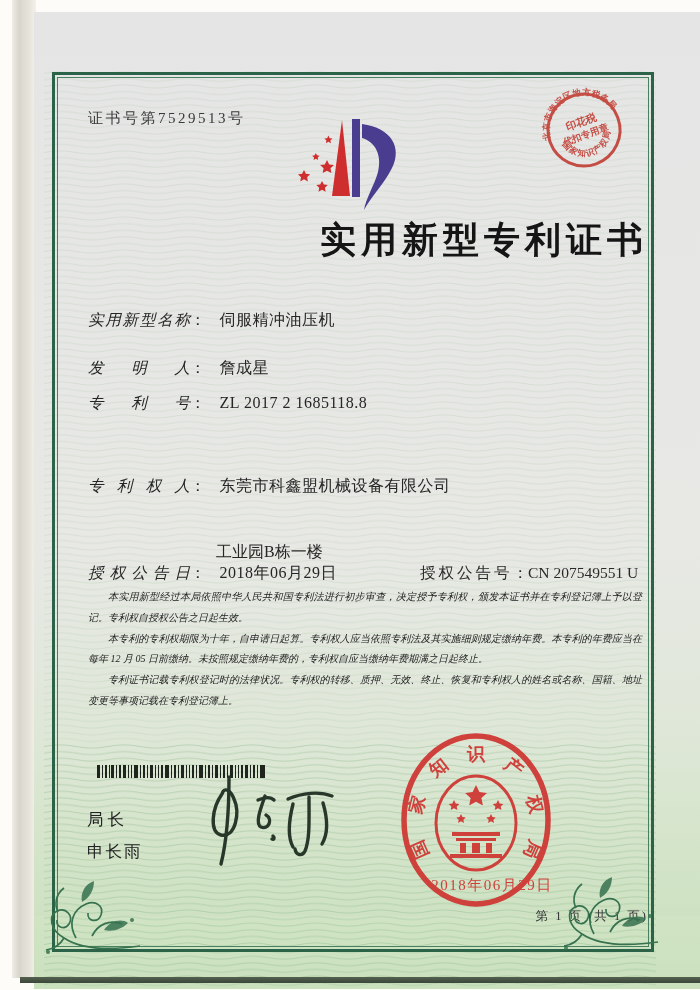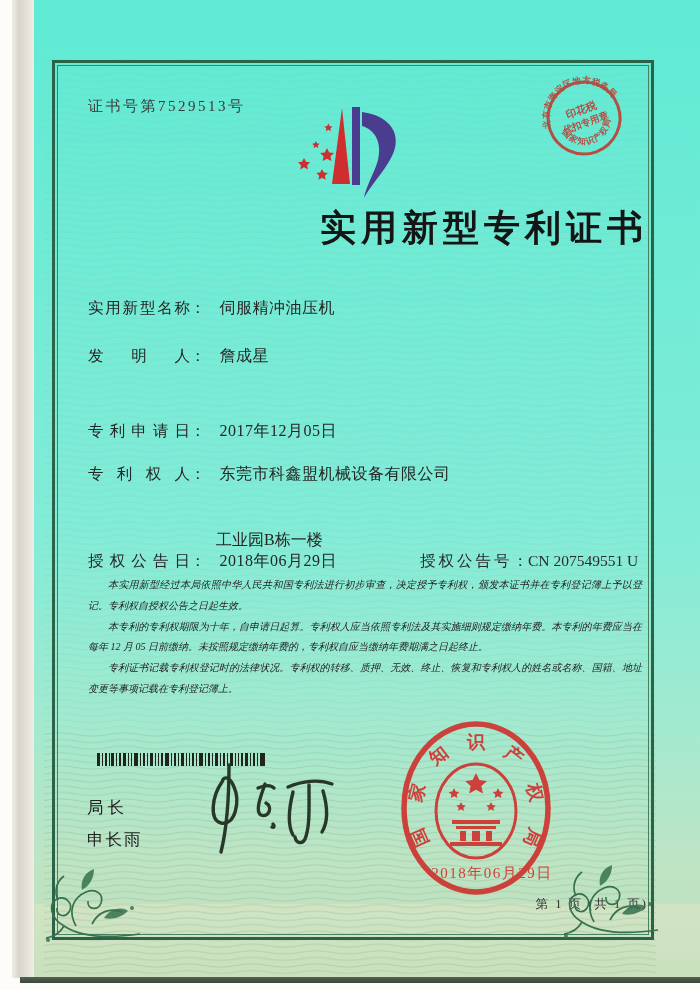--- a/index.html
+++ b/index.html
@@ -4,34 +4,34 @@
 <style>
   html,body{margin:0;padding:0;}
   body{
     width:700px;height:990px;position:relative;overflow:hidden;
     background:#fdfcf8;
     font-family:"Liberation Serif","DejaVu Serif",serif;
     color:#2a2a2a;
   }
   .gutter{position:absolute;left:12px;top:0;width:24px;height:978px;
     background:linear-gradient(90deg,#efede5 0%,#d8d5cc 30%,#e6e4da 70%,#f3f1e9 100%);}
-  .paper{position:absolute;left:34px;top:0;width:666px;height:904px;
-    background:#5eead4;}
+  .paper{position:absolute;left:34px;top:12px;width:666px;height:904px;
+    background:#e5e5e5;}
   .tint{position:absolute;left:0;top:0;width:666px;height:977px;
     background:linear-gradient(180deg,rgba(246,243,234,0) 0%,rgba(240,242,228,0.25) 55%,rgba(217,233,204,0.55) 74%,rgba(206,227,193,0.85) 88%,rgba(199,223,186,0.95) 100%);}
   .waves{position:absolute;left:10px;top:58px;}
   .frame{position:absolute;left:18px;top:60px;width:596px;height:874px;
     border:3px solid #2a6347;}
   .frame-inner{position:absolute;inset:2px;border:1px solid #47815f;}
   .abs{position:absolute;}
   .cert-no{left:54px;top:97px;font-size:15px;letter-spacing:2.5px;color:#3a3a3a;}
   .title{left:18px;top:204px;width:596px;text-align:right;
     font-size:36px;font-weight:600;letter-spacing:5px;color:#151515;}
   .row{left:54px;font-size:15.5px;white-space:nowrap;color:#262626;}
-  .row .lbl{display:inline-block;width:102px;text-align:justify;text-align-last:justify;vertical-align:bottom;}
+  .row .lbl{display:inline-block;width:102px;text-align:justify;text-align-last:justify;vertical-align:bottom;font-style:italic;}
   .row .colon{margin-right:14px;}
   .row .val{font-size:16px;letter-spacing:0.5px;}
   .addr2{left:182px;font-size:16px;color:#262626;}
   .grant-no{left:386px;font-size:15.5px;white-space:nowrap;}
   .grant-no .lbl2{letter-spacing:3px;}
   .body-text{left:54px;top:575px;width:554px;font-size:10px;line-height:20.8px;
     text-align:justify;font-style:italic;color:#242424;}
   .body-text p{margin:0;text-indent:2em;}
   .officer{font-size:16.5px;color:#222;text-align:right;}
   .footer{left:18px;top:896px;width:596px;text-align:right;font-size:12.5px;letter-spacing:2px;color:#333;}
@@ -95,22 +95,22 @@
   </svg>
 
   <div class="abs title">实用新型专利证书</div>
 
   <div class="abs row" style="top:298px">
     <span class="lbl">实用新型名称</span><span class="colon">：</span><span class="val">伺服精冲油压机</span>
   </div>
   <div class="abs row" style="top:346px">
     <span class="lbl">发明人</span><span class="colon">：</span><span class="val">詹成星</span>
   </div>
-  <div class="abs row" style="top:421px">
-    <span class="lbl">专利申请日</span><span class="colon">：</span><span class="val">2017年12月05日</span>
+  <div class="abs row" style="top:381px">
+    <span class="lbl">专利号</span><span class="colon">：</span><span class="val">ZL 2017 2 1685118.8</span>
   </div>
   <div class="abs row" style="top:464px">
     <span class="lbl">专利权人</span><span class="colon">：</span><span class="val">东莞市科鑫盟机械设备有限公司</span>
   </div>
   <div class="abs addr2" style="top:530px">工业园B栋一楼</div>
   <div class="abs row" style="top:551px">
     <span class="lbl">授权公告日</span><span class="colon">：</span><span class="val">2018年06月29日</span>
   </div>
   <div class="abs grant-no" style="top:551px">
     <span class="lbl2">授权公告号</span><span class="colon">：</span><span class="val">CN 207549551 U</span>

